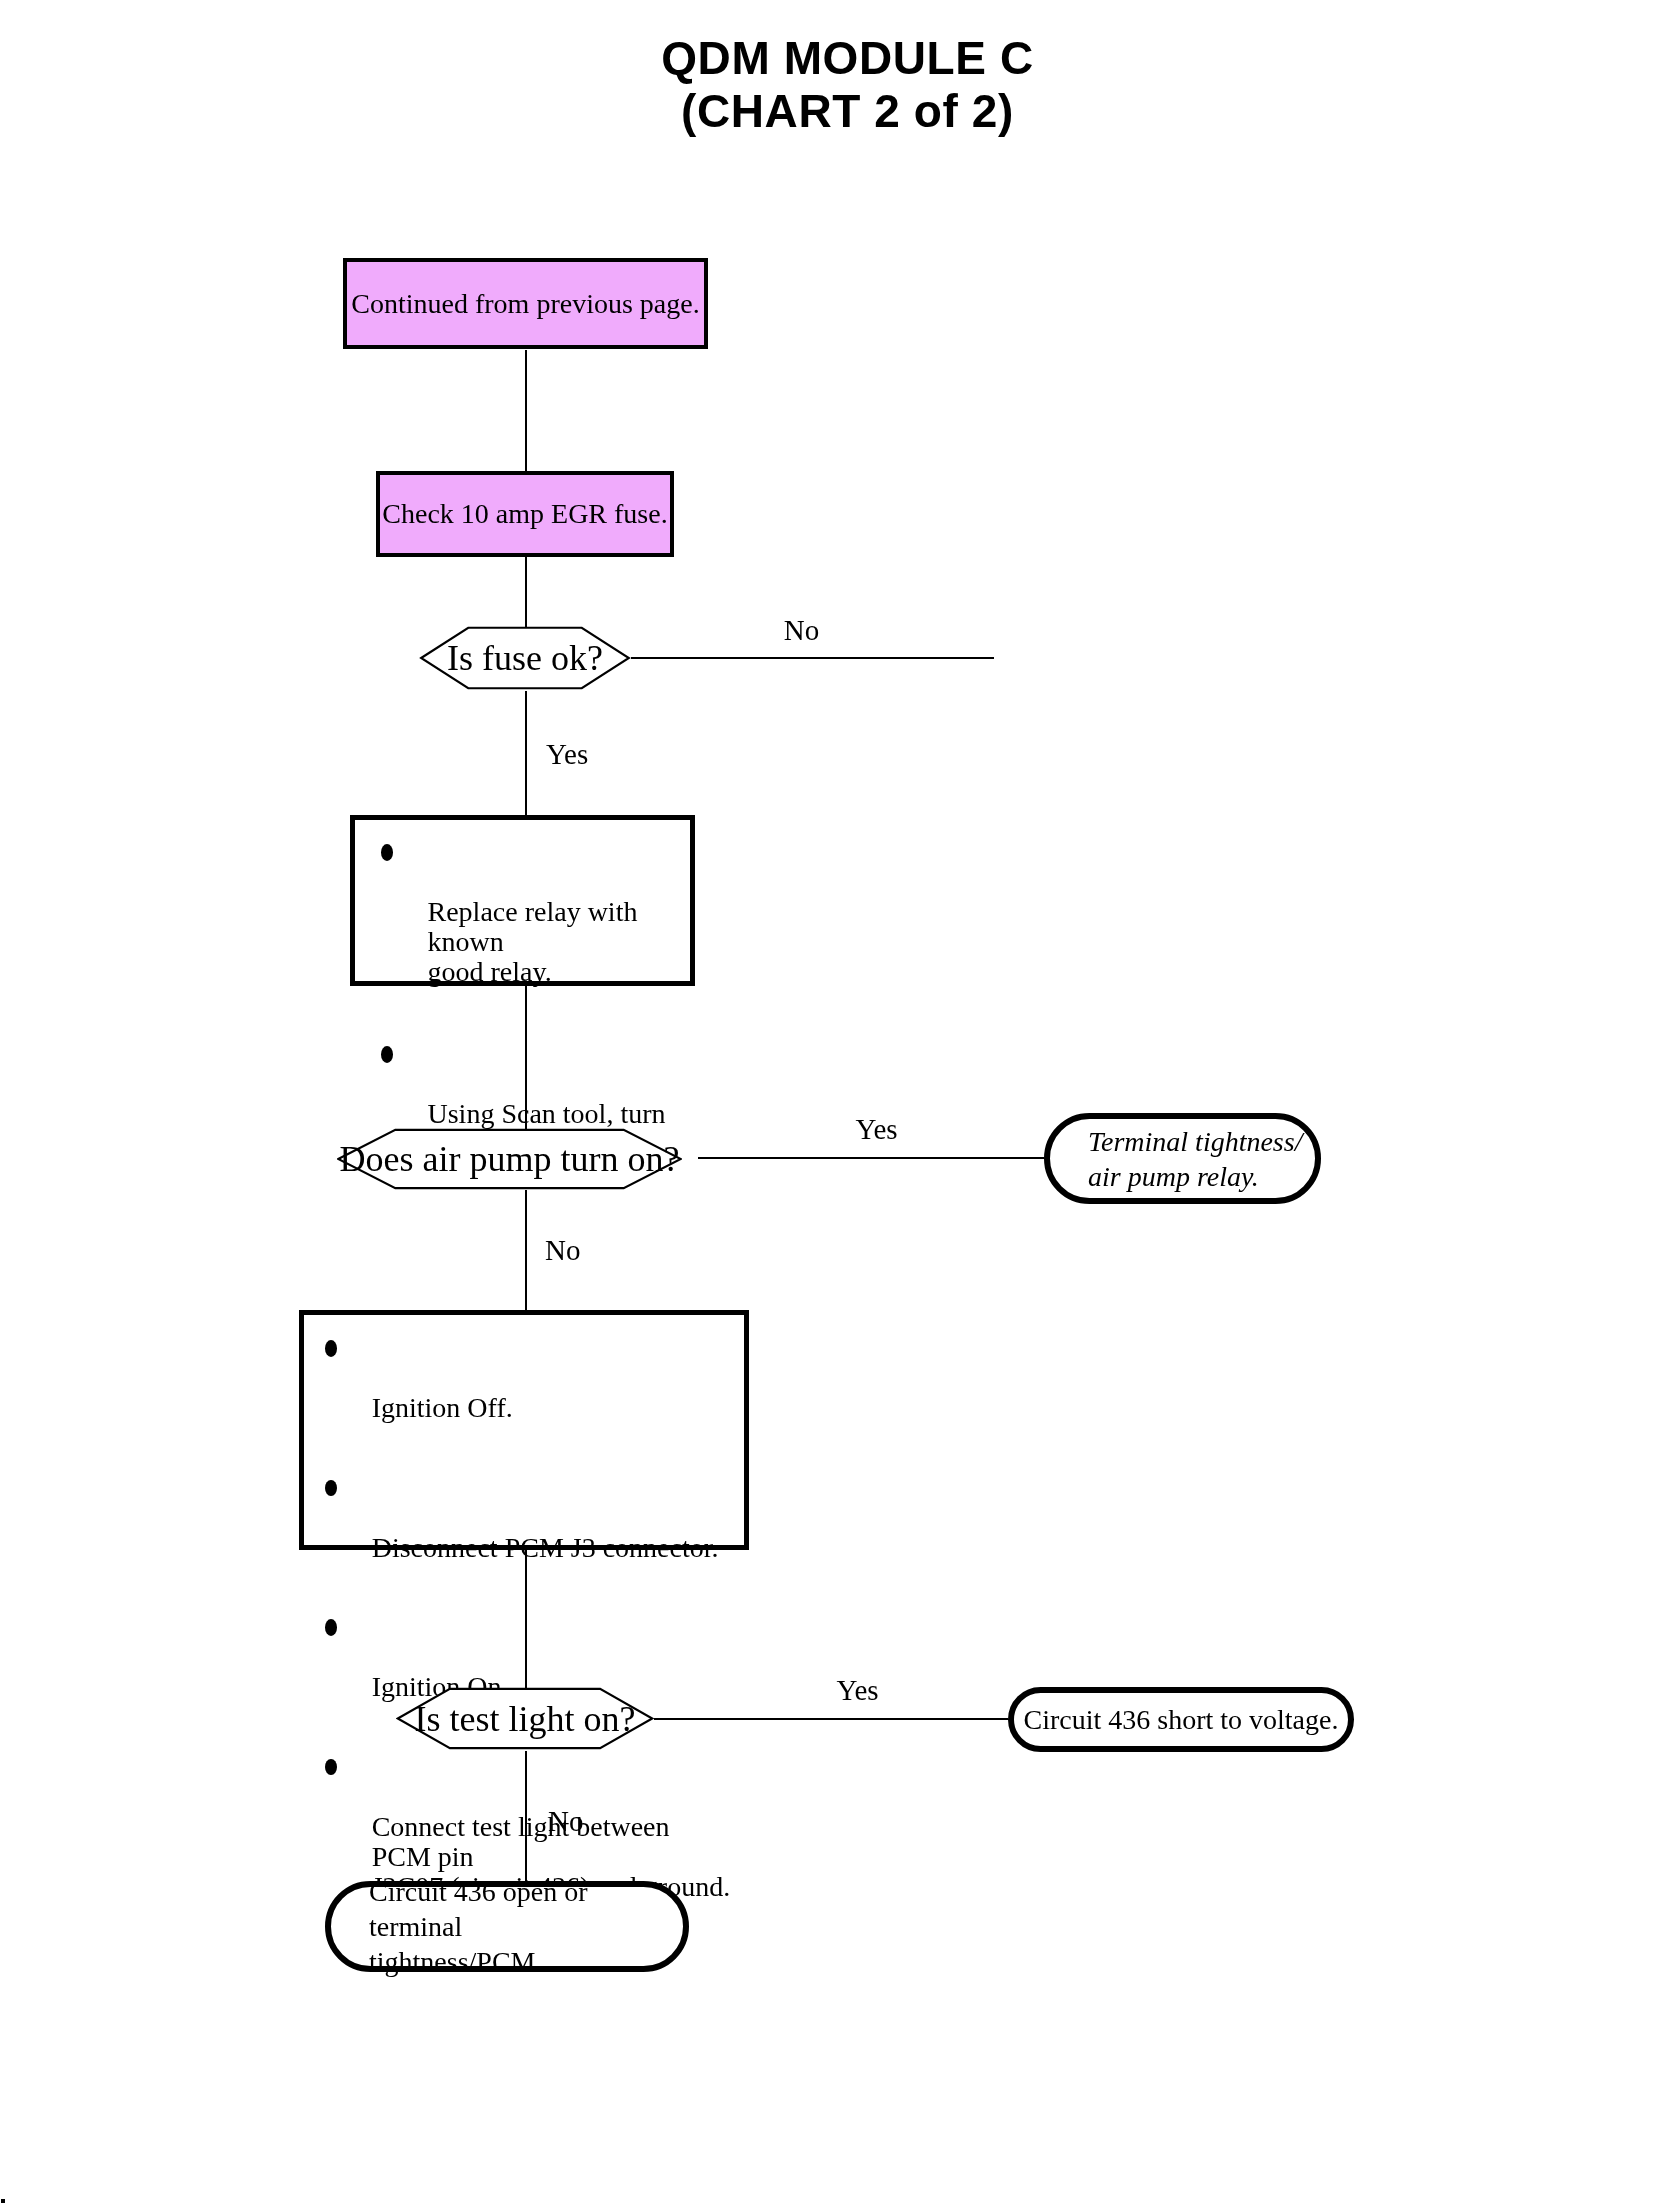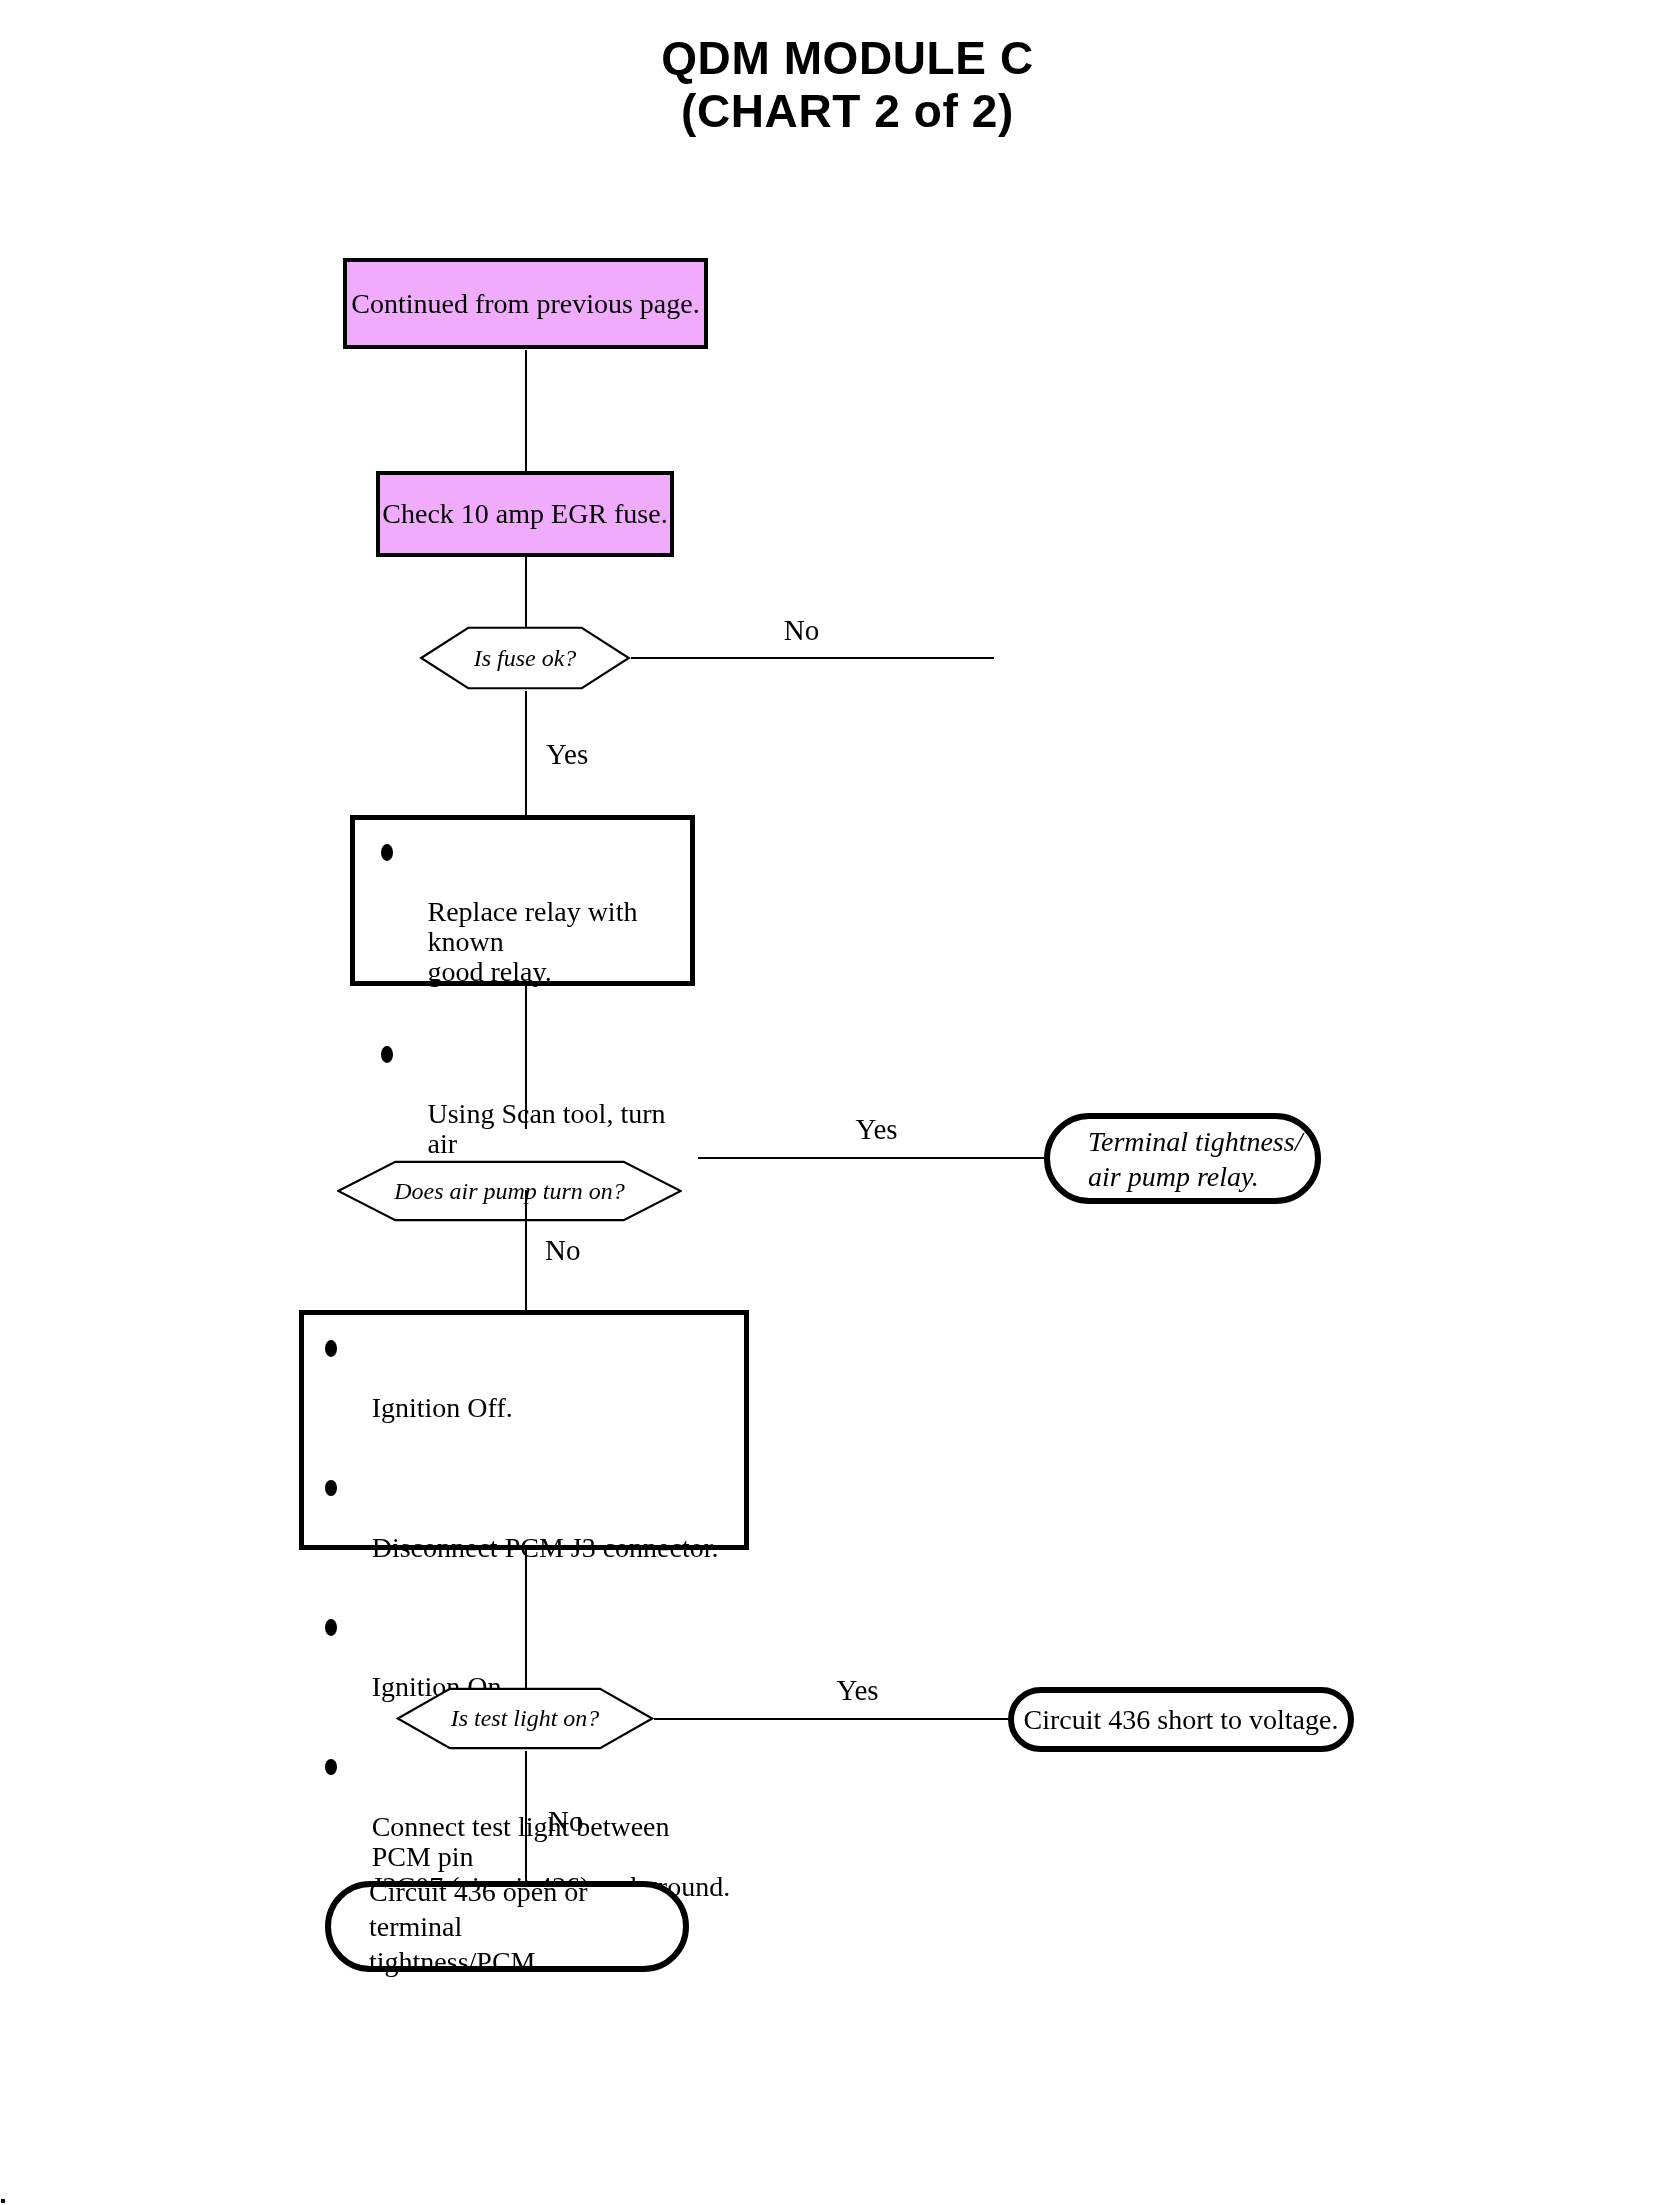--- a/index.html
+++ b/index.html
@@ -79,22 +79,21 @@
   .li-text { display: block; margin-left: 47px; white-space: pre-line; }
 
   
   .hexwrap { }
   .hextext {
     position: absolute;
     left: 0; top: 0; right: 0; bottom: 0;
     display: flex;
     align-items: center;
     justify-content: center;
-    font-size: 24px;
-    font-style: italic;
+    font-size: 36px;
   }
 
   
   .vline { width: 2.4px; background: #000000; }
   .hline { height: 2.4px; background: #000000; }
 
   
   .elabel {
     font-size: 29px;
     line-height: 34px;
@@ -151,21 +150,21 @@
       <li>
         <span class="dot"></span>
         <span class="li-text">Using Scan tool, turn air
 pump relay On.</span>
       </li>
     </ul>
   </div>
 
   <div class="abs vline" style="left:525px; top:986px; height:143px;"></div>
 
-  <div class="abs hexwrap" style="left:337px; top:1128px; width:345px; height:62px;margin-top:32px;">
+  <div class="abs hexwrap" style="left:337px; top:1128px; width:345px; height:62px;">
     <svg width="345" height="62" viewBox="0 0 568 102">
       <polygon points="2,51 96,3 472,3 566,51 472,99 96,99" fill="#ffffff" stroke="#000000" stroke-width="3.5"></polygon>
     </svg>
     <div class="hextext">Does air pump turn on?</div>
   </div>
 
   <div class="abs hline" style="left:698px; top:1157px; width:346px;"></div>
   <div class="abs elabel centered" style="left:834px; top:1112px; width:85px;">Yes</div>
 
   <div class="abs stadium" style="left:1044px; top:1113px; width:277px; height:91px; border-radius:46px; padding-left:38px;font-style:italic;">

